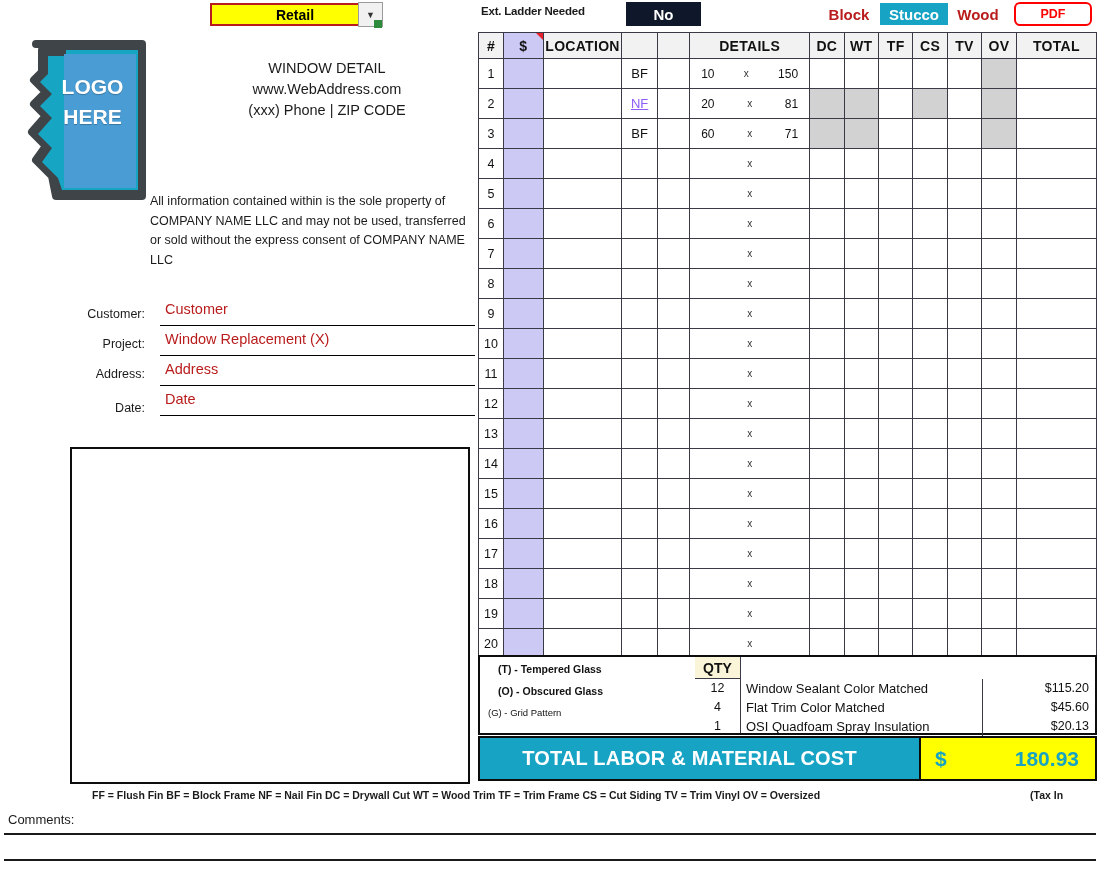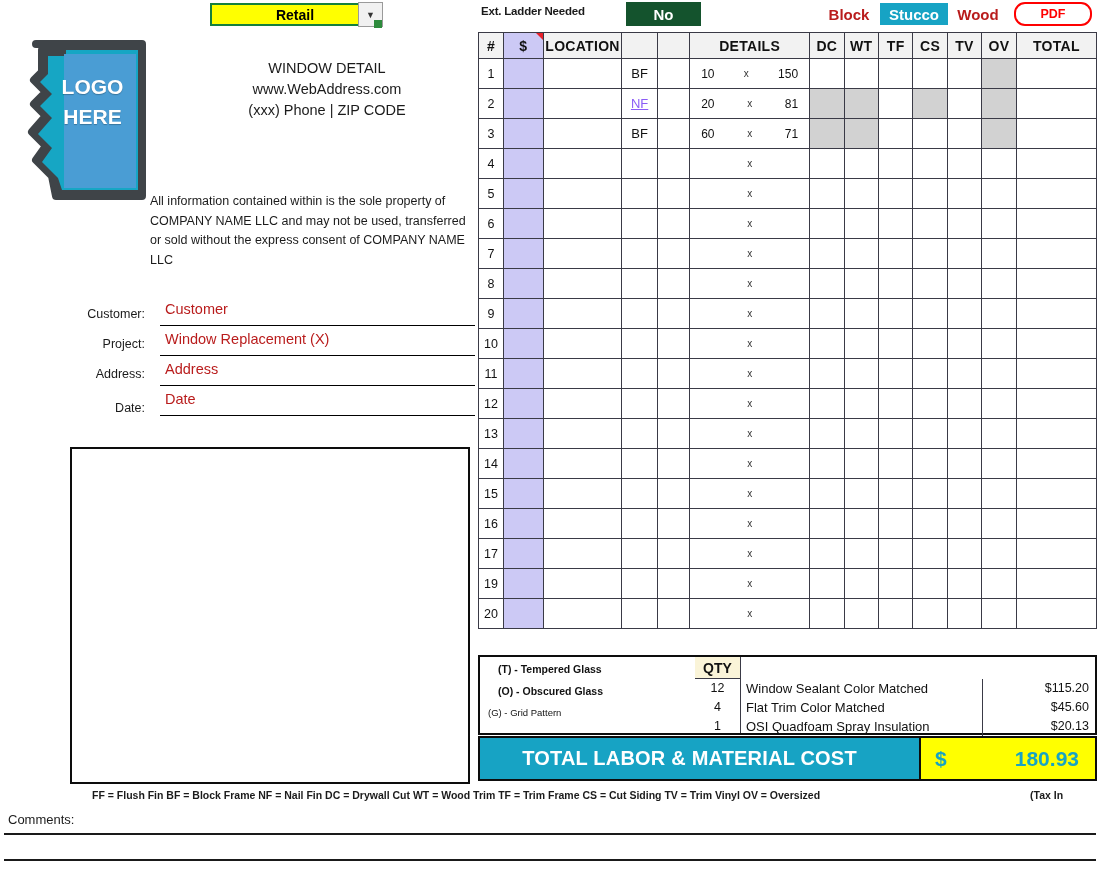--- a/index.html
+++ b/index.html
@@ -11,21 +11,21 @@
     color:#111;
     overflow:hidden;
     position:relative;
   }
 
   
   #topbar { position:absolute; left:0; top:0; width:1100px; height:31px; }
 
   #retail-select {
     position:absolute; left:210px; top:3px; width:170px; height:23px;
-    background:#ffff00; border:2px solid #15803d;
+    background:#ffff00; border:2px solid #b91c1c;
     display:flex; align-items:center; justify-content:center;
     font-weight:bold; font-size:14px; color:#000;
   }
   #retail-arrow {
     position:absolute; left:358px; top:2px; width:25px; height:25px;
     background:#f1f1f1; border:1px solid #9a9a9a;
     display:flex; align-items:center; justify-content:center;
     font-size:9px; color:#333;
   }
   #retail-corner {
@@ -33,39 +33,39 @@
     background:#2e8b3d;
   }
 
   #ladder-label {
     position:absolute; left:481px; top:5px;
     font-size:11.5px; font-weight:bold; color:#1a1a1a;
     letter-spacing:-0.2px;
   }
   #ladder-value {
     position:absolute; left:626px; top:2px; width:75px; height:24px;
-    background:#14532d; color:#ffffff;
+    background:#0f172a; color:#ffffff;
     display:flex; align-items:center; justify-content:center;
     font-weight:bold; font-size:15px;
   }
 
   .wall-opt {
     position:absolute; top:3px; height:22px;
     font-weight:bold; font-size:15px;
     display:flex; align-items:center; justify-content:center;
     color:#b91c1c;
   }
   .wall-opt.active { background:#17a3c4; color:#ffffff; }
   #wall-block  { left:820px;  width:58px; }
   #wall-stucco { left:880px;  width:68px; }
   #wall-wood   { left:952px;  width:52px; }
 
   #pdf-btn {
     position:absolute; left:1014px; top:2px; width:78px; height:24px;
-    background:#ffffff; border:2px solid #ff0000; border-radius:11px;
+    background:#ffffff; border:2px solid #ff0000; border-radius:6px;
     display:flex; align-items:center; justify-content:center;
     color:#ff0000; font-weight:bold; font-size:12.5px;
   }
 
   
   #logo-badge { position:absolute; left:22px; top:36px; width:140px; height:168px; }
   #logo-badge svg { display:block; }
   #logo-text {
     position:absolute; left:45px; top:72px; width:95px;
     text-align:center; color:#ffffff;
@@ -639,20 +639,39 @@
         </td>
         <td class="c-chk"></td>
         <td class="c-chk"></td>
         <td class="c-chk"></td>
         <td class="c-chk"></td>
         <td class="c-chk"></td>
         <td class="c-chk"></td>
         <td class="c-total"></td>
       </tr>
       <tr>
+        <td class="c-num cell-num">18</td>
+        <td class="c-dollar"></td>
+        <td class="c-loc"></td>
+        <td class="c-type cell-type"></td>
+        <td class="c-blank"></td>
+        <td class="c-det det-blank">
+          <div class="det-inner">
+            <span class="det-x">x</span>
+          </div>
+        </td>
+        <td class="c-chk"></td>
+        <td class="c-chk"></td>
+        <td class="c-chk"></td>
+        <td class="c-chk"></td>
+        <td class="c-chk"></td>
+        <td class="c-chk"></td>
+        <td class="c-total"></td>
+      </tr>
+      <tr>
         <td class="c-num cell-num">19</td>
         <td class="c-dollar"></td>
         <td class="c-loc"></td>
         <td class="c-type cell-type"></td>
         <td class="c-blank"></td>
         <td class="c-det det-blank">
           <div class="det-inner">
             <span class="det-x">x</span>
           </div>
         </td>

